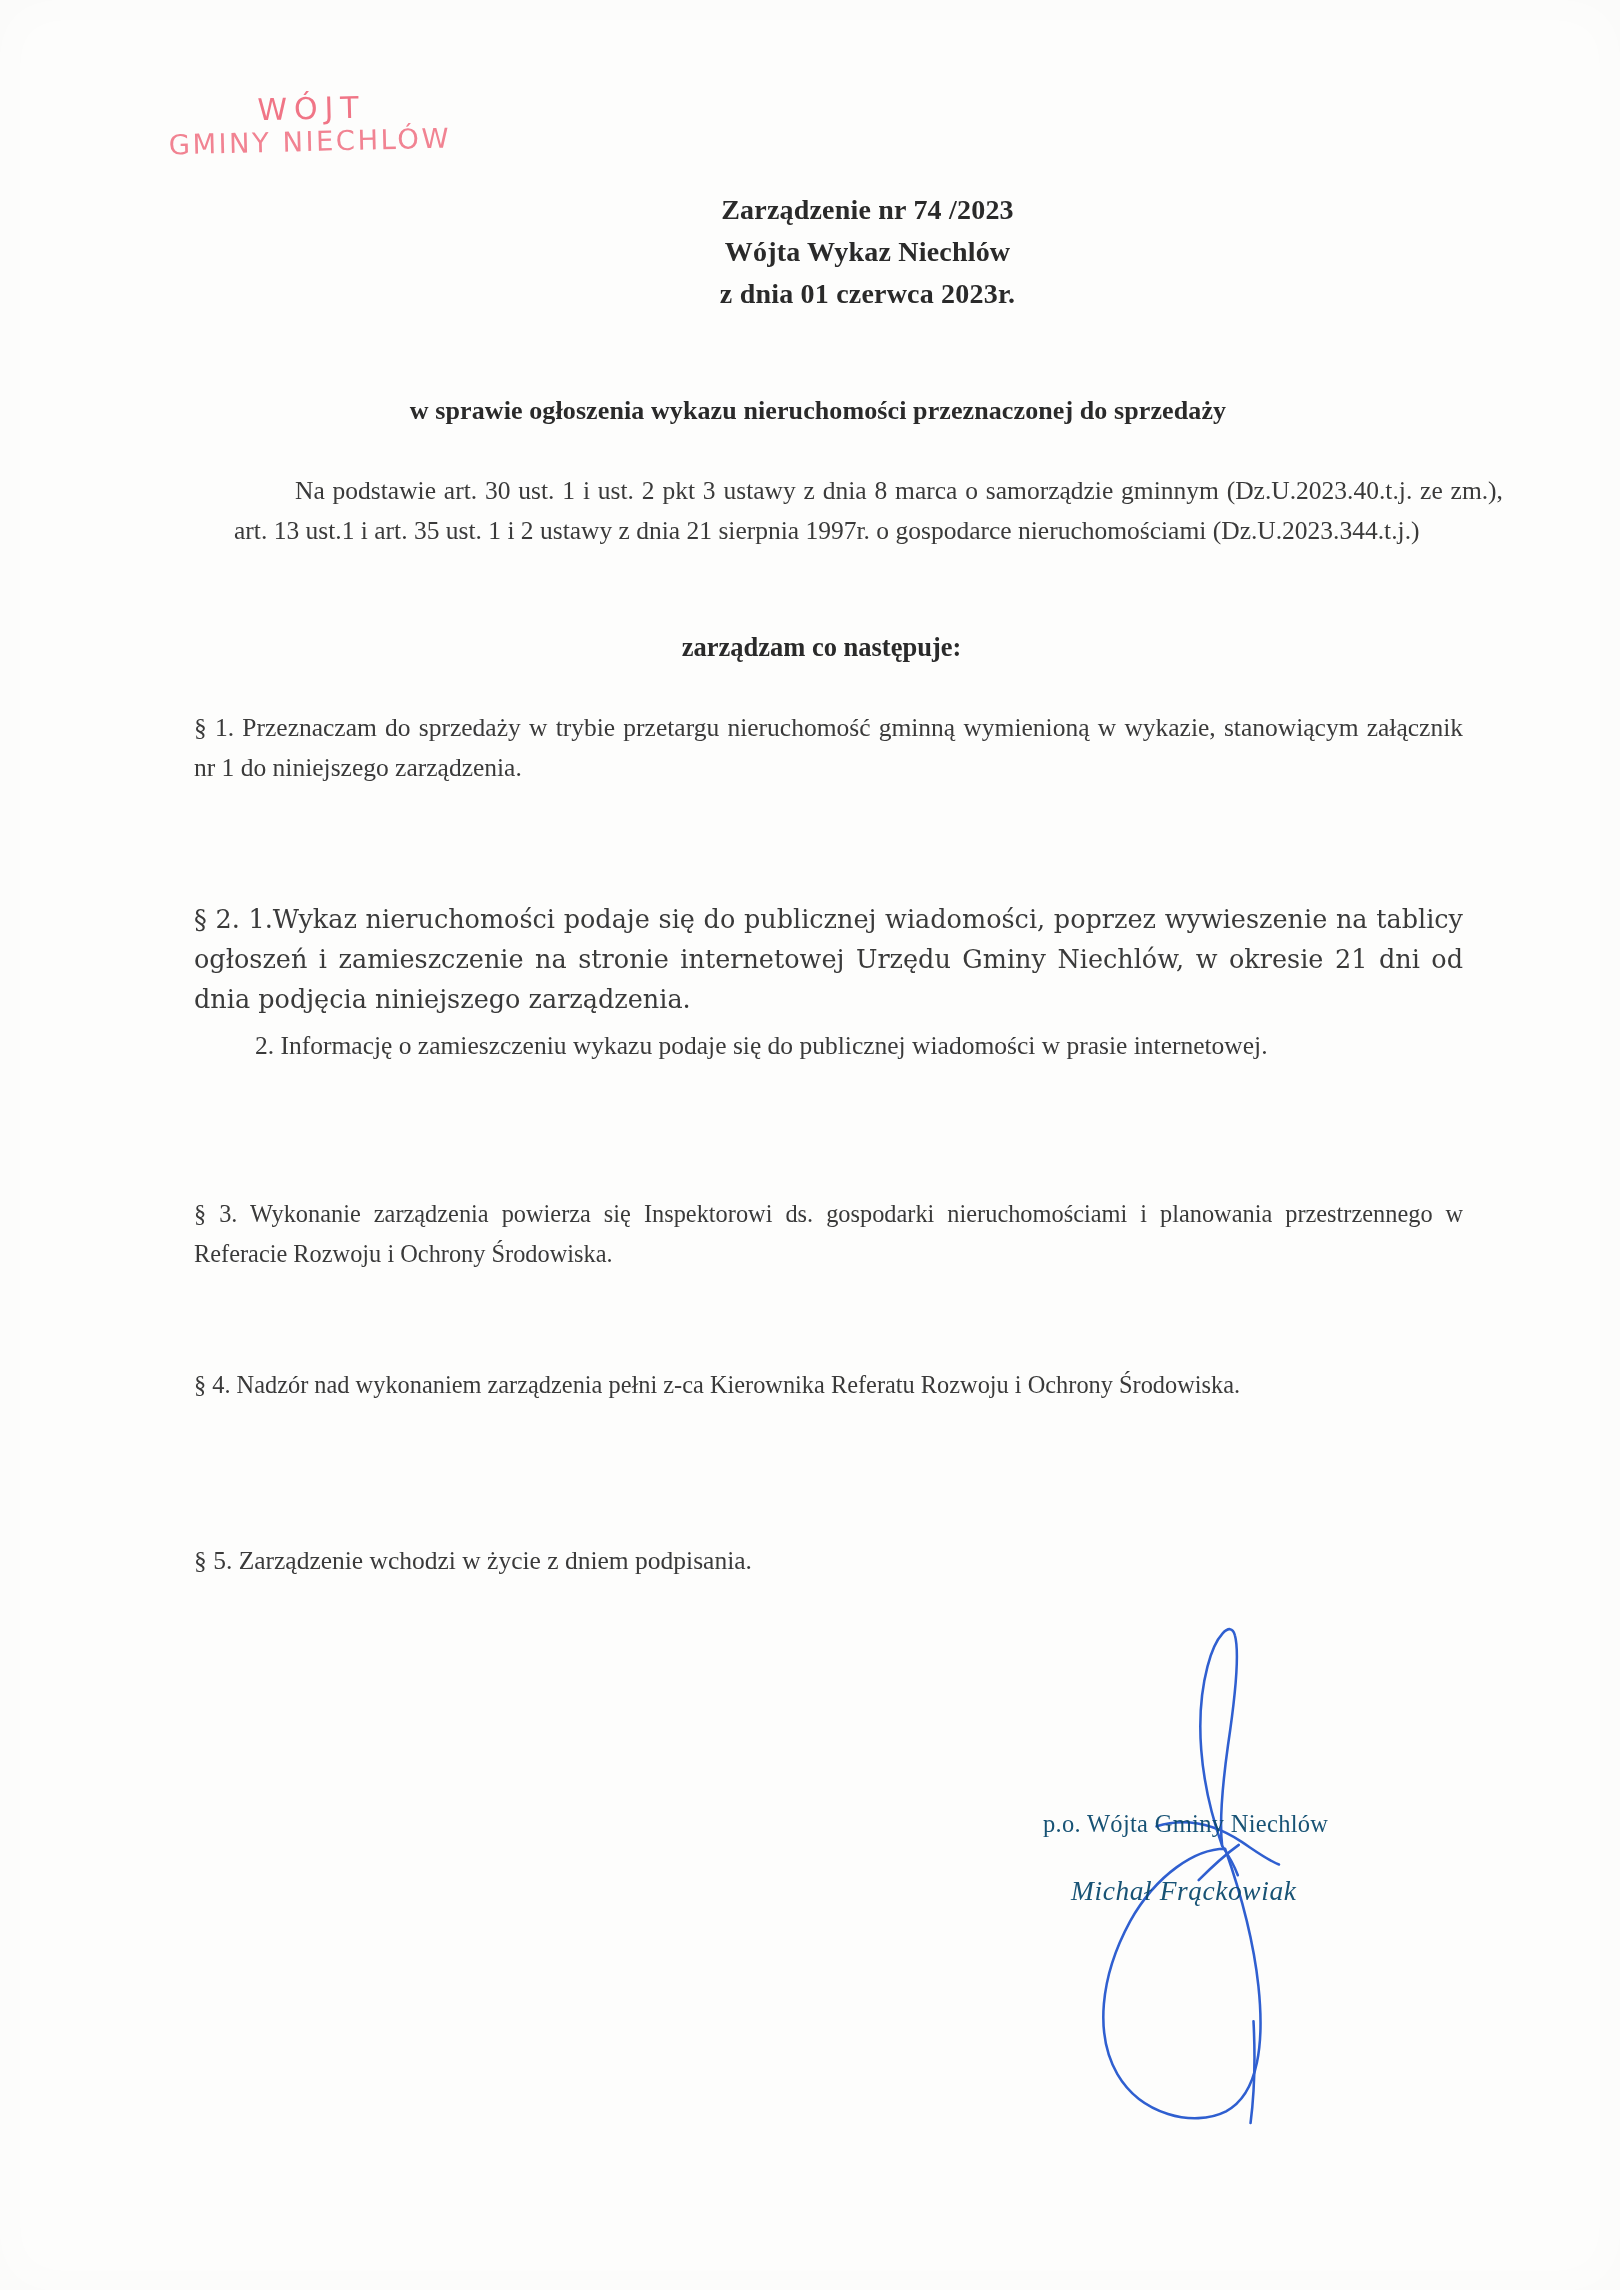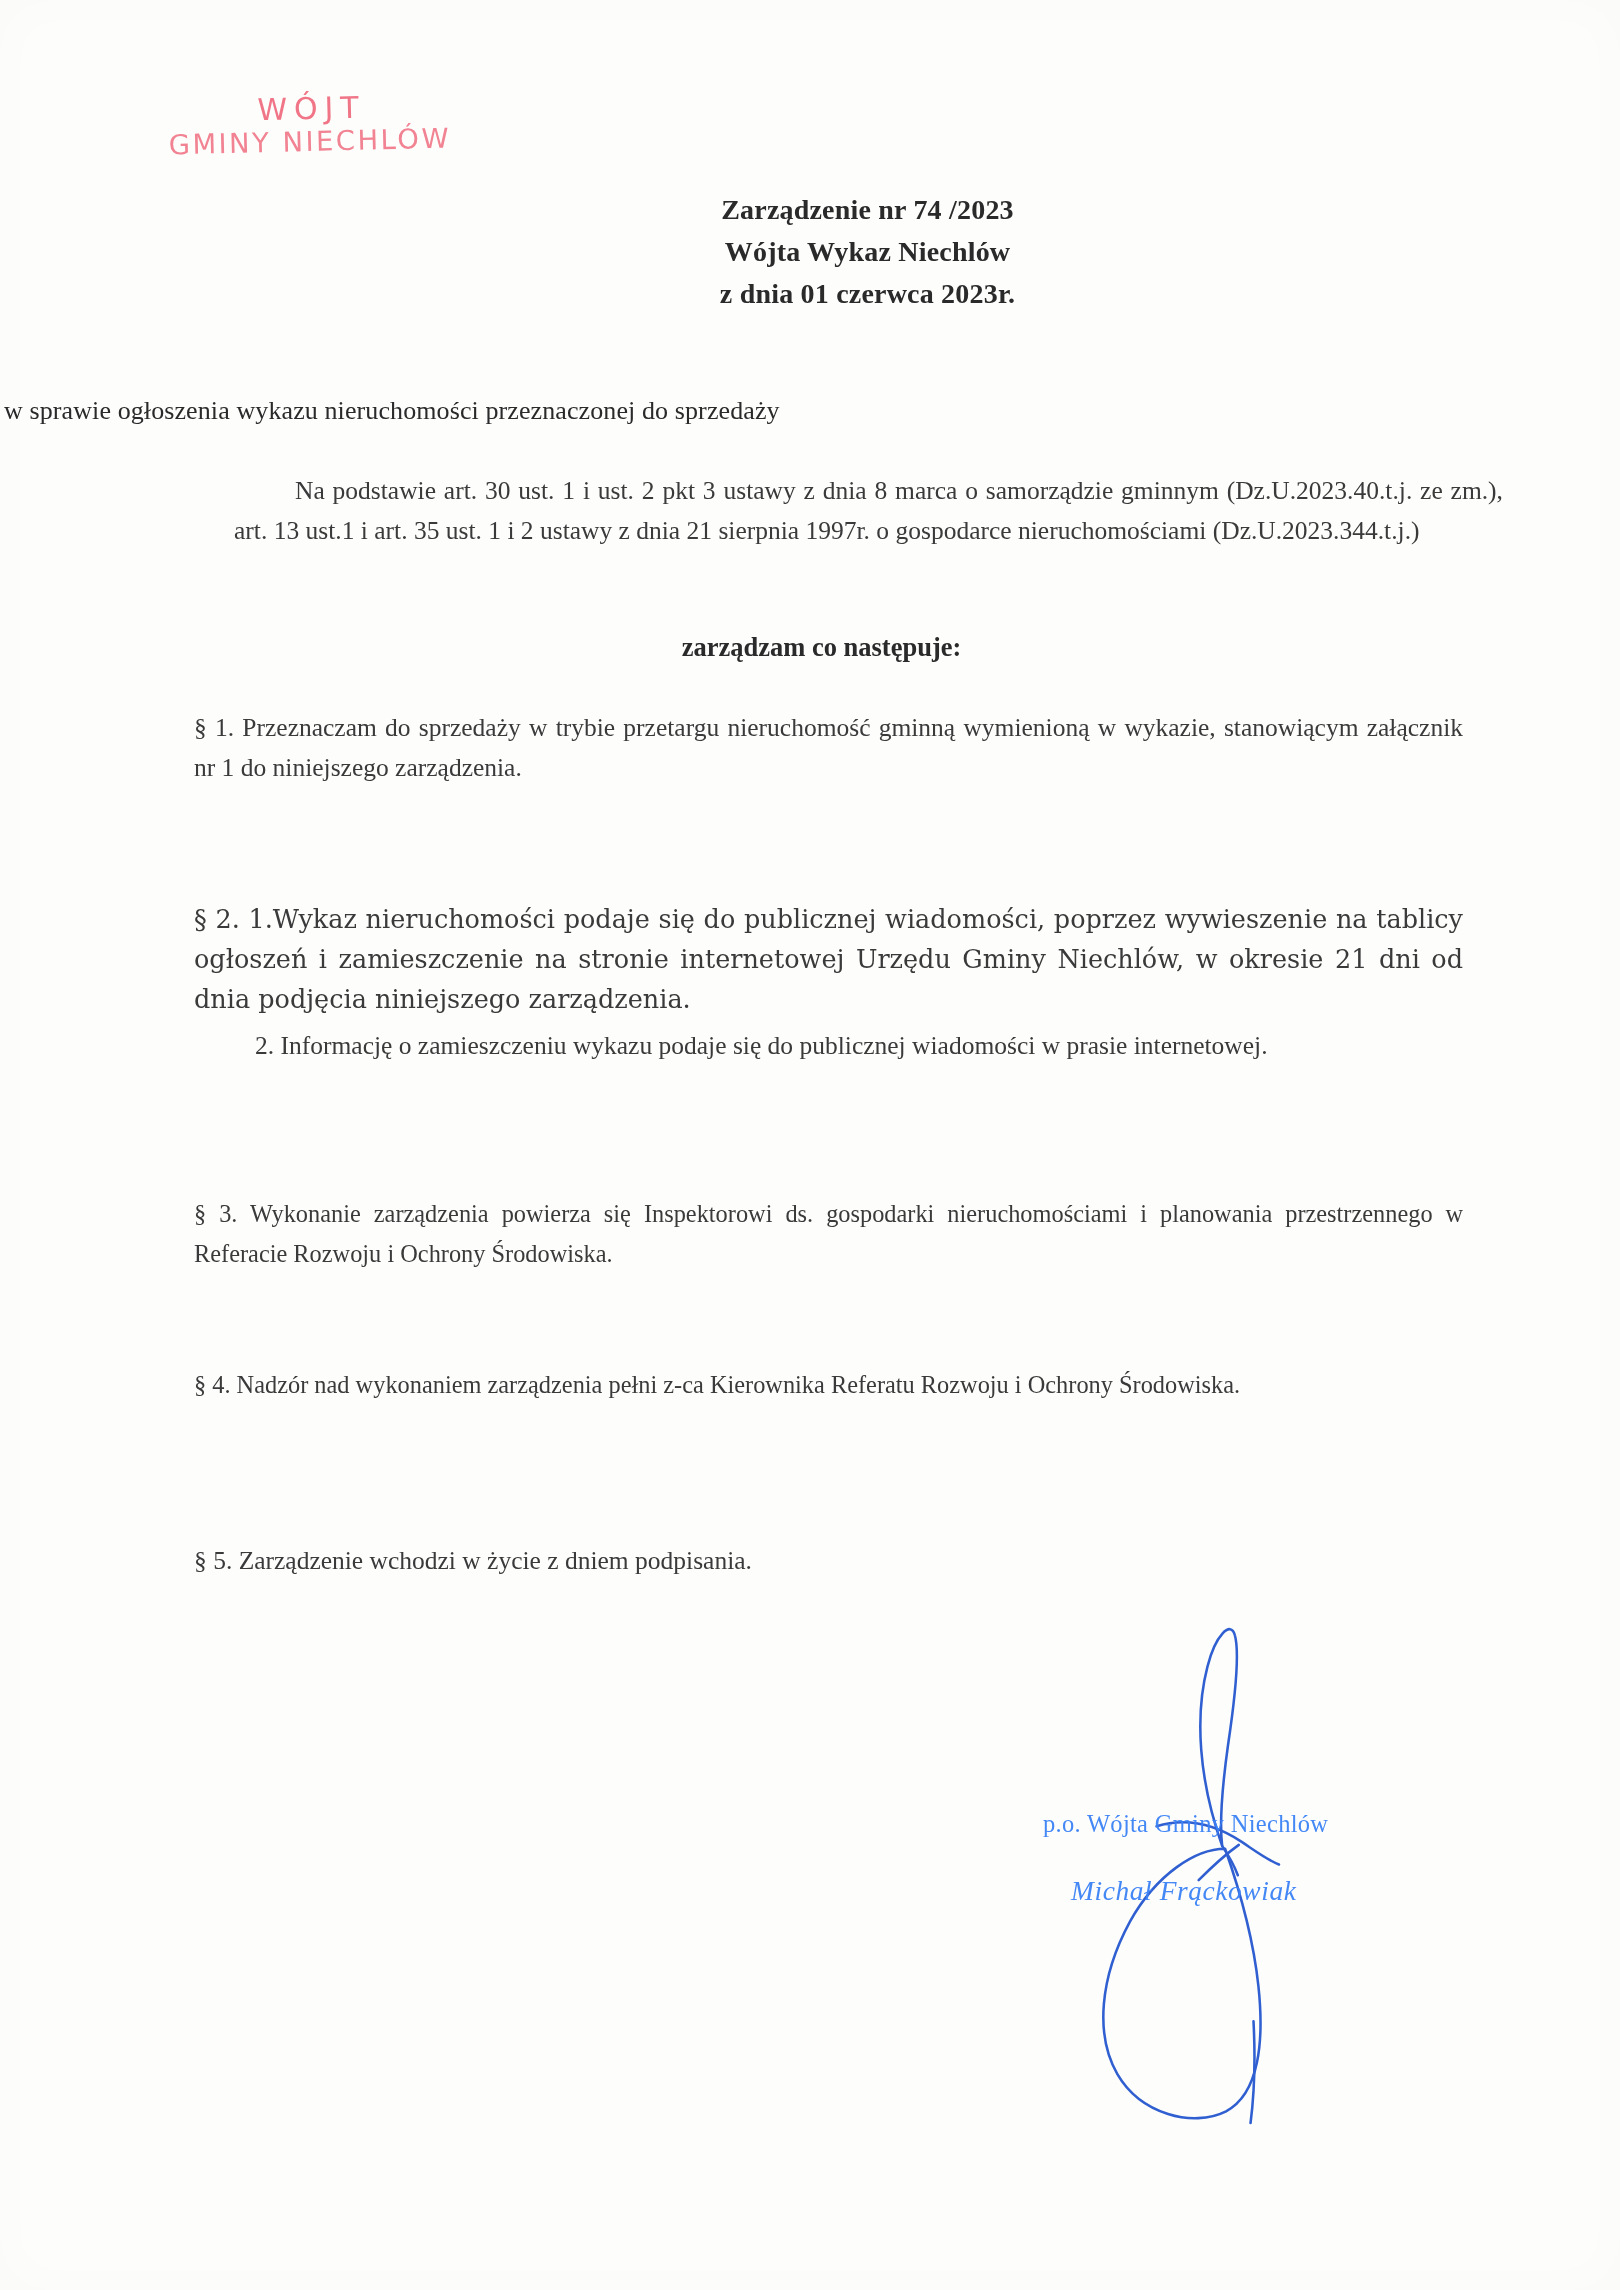--- a/index.html
+++ b/index.html
@@ -61,24 +61,25 @@
     padding-left: 108px;
     box-sizing: border-box;
   }
   .title-block div { white-space: pre; }
 
   .subject {
     position: absolute;
     left: 0;
     top: 396px;
     width: 1620px;
-    font-weight: normal;
+    text-align: center;
+    font-weight: bold;
     font-size: 26px;
     letter-spacing: 0.1px;
-    padding-left: 4px;
+    padding-left: 16px;
     box-sizing: border-box;
   }
 
   
   .body-col {
     position: absolute;
     left: 194px;
     width: 1269px;
   }
 
@@ -109,21 +110,21 @@
     text-align: center;
     font-weight: bold;
     font-size: 26.5px;
     padding-left: 23px;
     box-sizing: border-box;
   }
 
   
   .sig-stamp {
     position: absolute;
-    color: #3b82f6;
+    color: #0c4a6e;
     opacity: 0.95;
   }
   .sig-role {
     left: 1043px;
     top: 1810px;
     font-family: "Liberation Serif", "DejaVu Serif", serif;
     font-size: 24.5px;
     letter-spacing: 0.3px;
     white-space: nowrap;
   }

